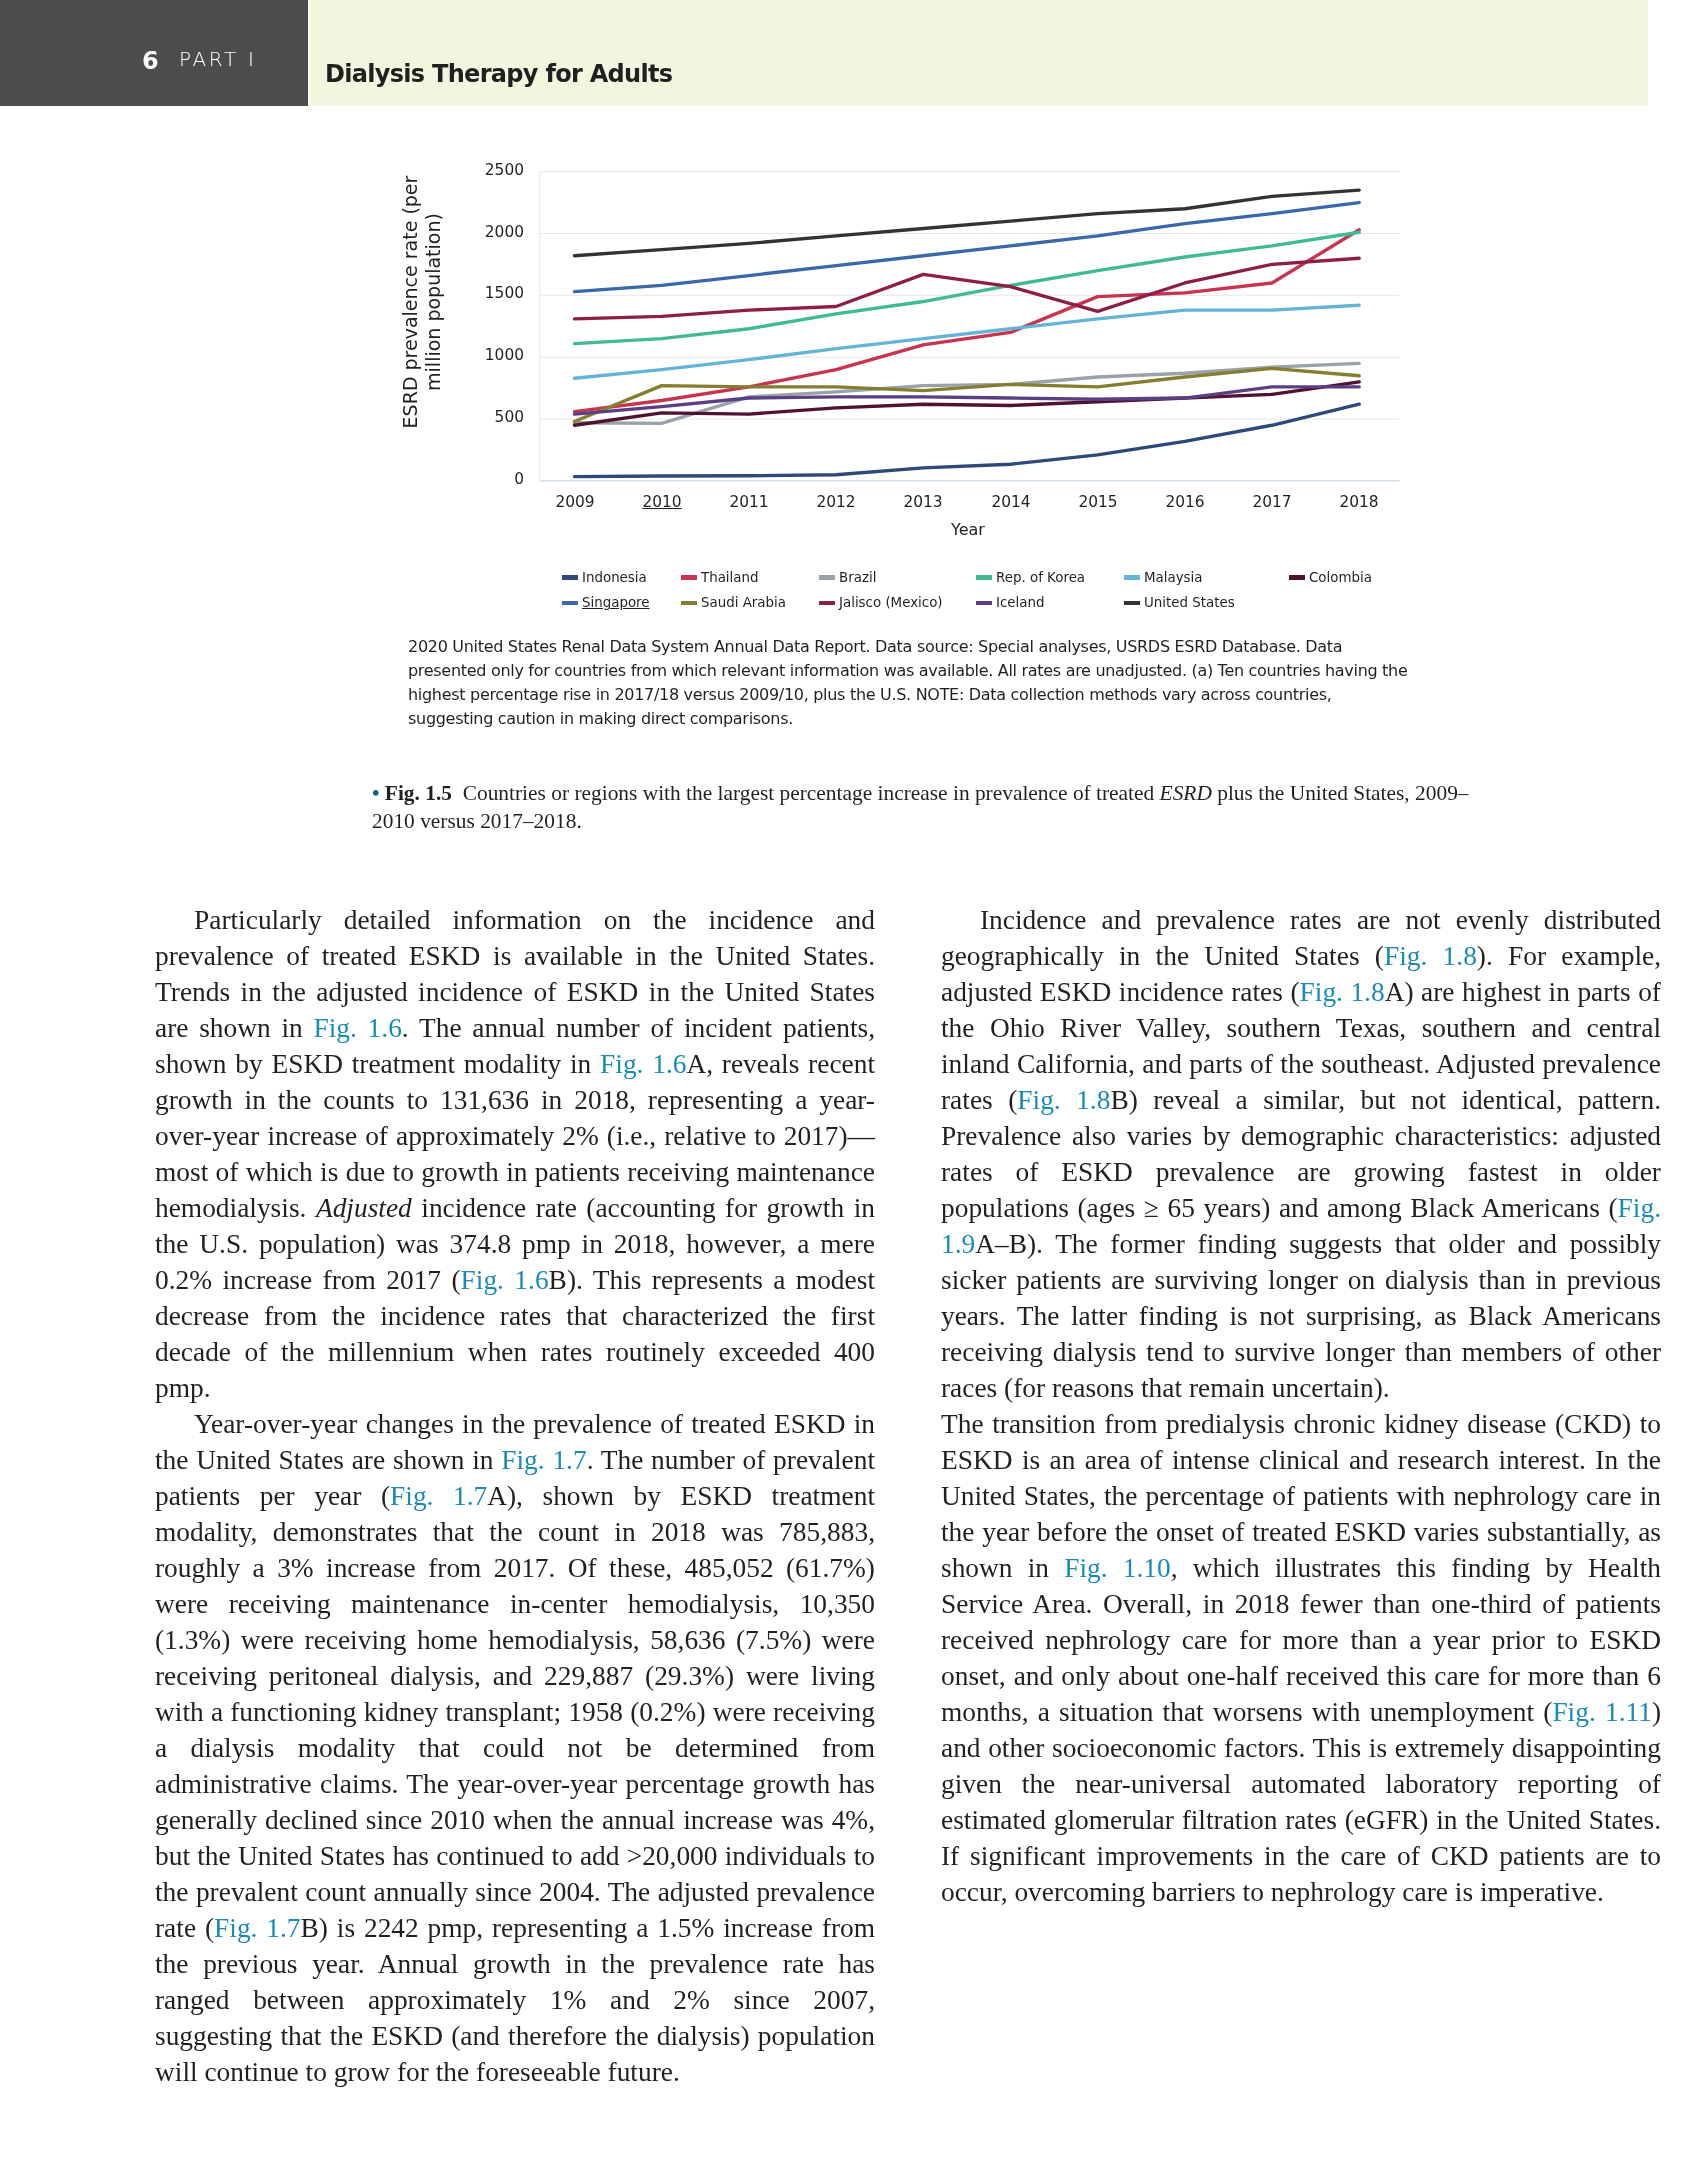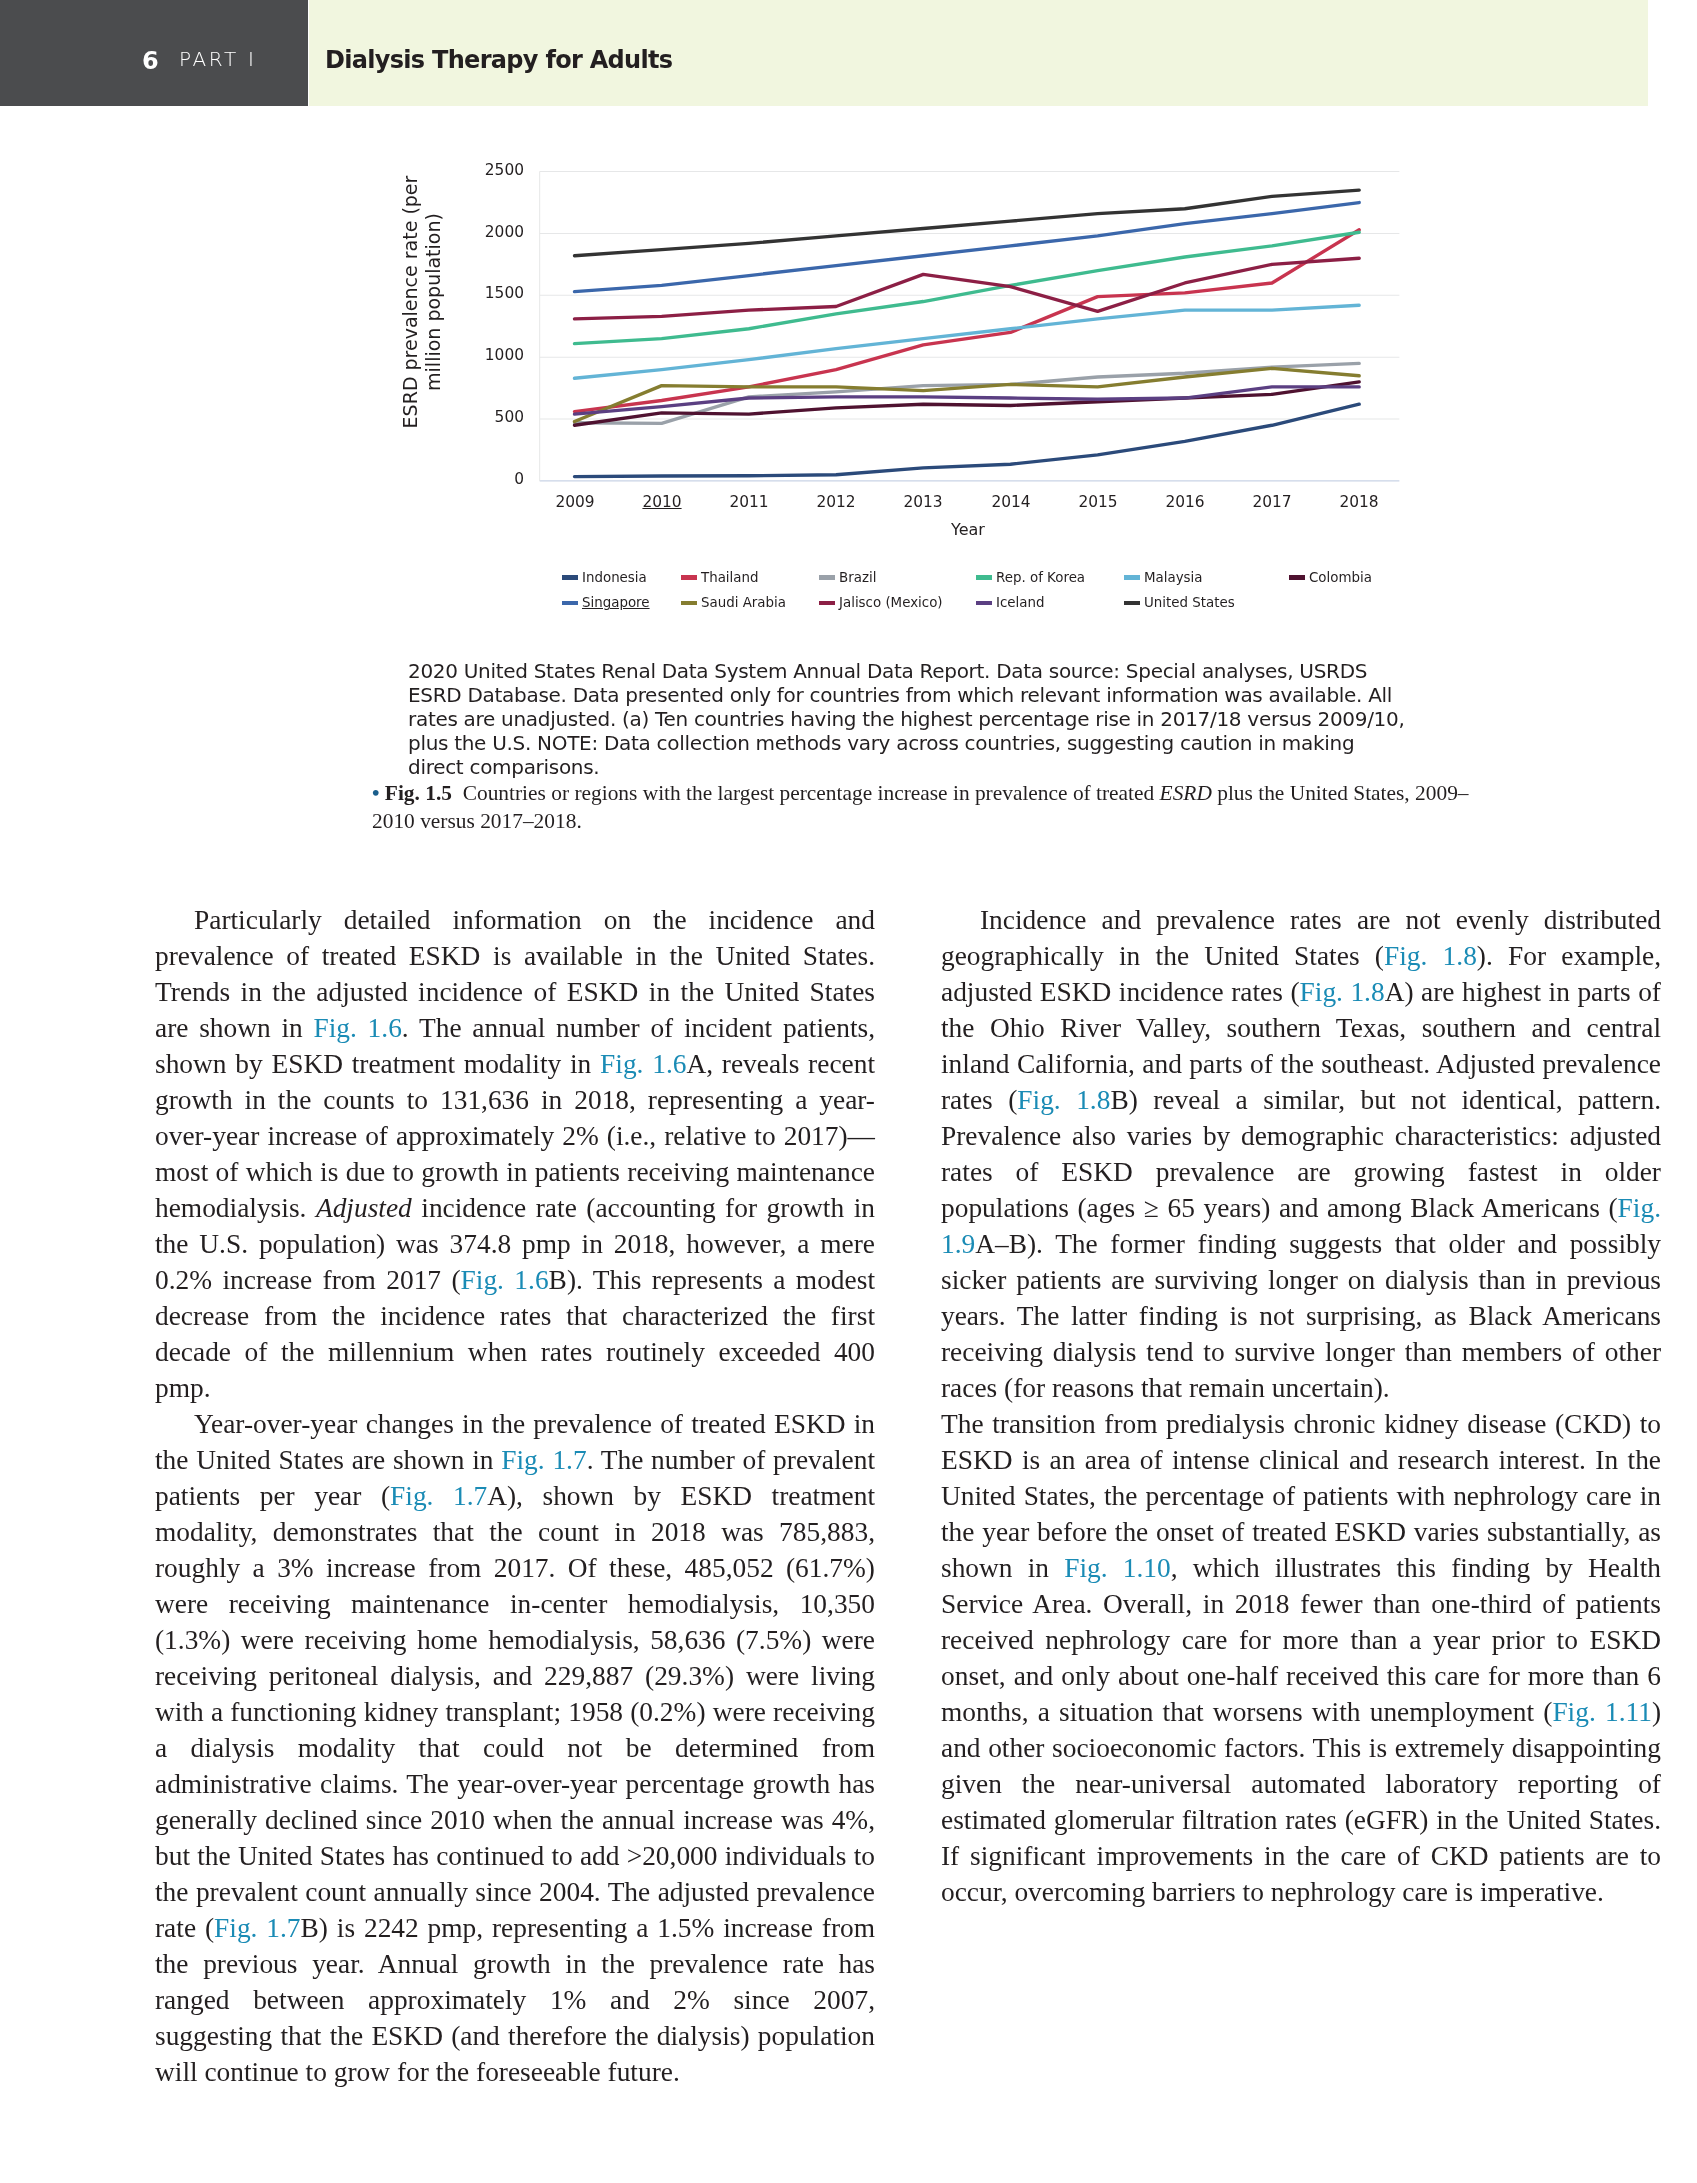--- a/index.html
+++ b/index.html
@@ -3,34 +3,34 @@
 <meta charset="utf-8">
 <style>
   html, body { margin: 0; padding: 0; background: #ffffff; }
   body { width: 1698px; height: 2183px; position: relative; overflow: hidden; font-family: "Liberation Serif", serif; color: #231f20; }
 
   
   .hdr-dark { position: absolute; left: 0; top: 0; width: 308px; height: 106px; background: #4b4c4e; }
   .hdr-light { position: absolute; left: 309px; top: 0; width: 1339px; height: 106px; background: #f1f6df; }
   .hdr-pagenum { position: absolute; left: 142px; top: 47px; font-family: "DejaVu Sans", sans-serif; font-weight: bold; font-size: 24px; color: #ffffff; }
   .hdr-part { position: absolute; left: 179px; top: 47px; font-family: "DejaVu Sans", sans-serif; font-weight: 200; font-size: 20px; letter-spacing: 2.7px; color: #ffffff; }
-  .hdr-title { position: absolute; left: 325px; top: 46px; font-family: "DejaVu Sans", sans-serif; font-weight: bold; font-size: 24px; color: #231f20; letter-spacing: -0.7px; }
+  .hdr-title { position: absolute; left: 325px; top: 60px; font-family: "DejaVu Sans", sans-serif; font-weight: bold; font-size: 24px; color: #231f20; letter-spacing: -0.7px; }
   .ylabel { position: absolute; left: 375px; top: 154px; width: 94px; height: 295px; }
   .ylabel-inner { position: absolute; left: 50%; top: 50%; transform: translate(-50%, -50%) rotate(-90deg); width: 295px; text-align: center; font-family: "DejaVu Sans", sans-serif; font-size: 19px; line-height: 23px; color: #231f20; }
   .ytick { position: absolute; width: 54px; text-align: right; font-family: "DejaVu Sans", sans-serif; font-size: 15.4px; color: #231f20; }
   .xtick { position: absolute; width: 54px; text-align: center; font-family: "DejaVu Sans", sans-serif; font-size: 15.4px; color: #231f20; }
   .xlabel { position: absolute; font-family: "DejaVu Sans", sans-serif; font-size: 16px; color: #231f20; }
 
   
   .legend { position: absolute; left: 562px; top: 570px; width: 870px; }
   .legend-item { position: absolute; font-family: "DejaVu Sans", sans-serif; font-size: 13.4px; color: #231f20; white-space: nowrap; display: flex; align-items: center; }
   .legend-swatch { display: inline-block; width: 16px; height: 4.7px; margin-right: 4px; }
 
   
-  .source { position: absolute; left: 408px; top: 659px; width: 1004px; font-family: "DejaVu Sans", sans-serif; font-size: 20px; line-height: 24px; color: #231f20; letter-spacing: -0.3px; }
+  .source { position: absolute; left: 408px; top: 635px; width: 1004px; font-family: "DejaVu Sans", sans-serif; font-size: 16px; line-height: 24px; color: #231f20; letter-spacing: -0.3px; }
   .fig-caption { position: absolute; left: 372px; top: 779px; width: 1098px; font-family: Liberation Serif, serif; font-size: 21.4px; line-height: 28px; color: #231f20; }
   .fig-bullet { color: #1a5e8c; font-weight: bold; }
   .fig-num { font-weight: bold; }
 
   
   .col { position: absolute; top: 902px; width: 720px; font-family: "Liberation Serif", serif; font-size: 27.4px; line-height: 36px; color: #231f20; text-align: justify; }
   .col-left { left: 155px; }
   .col-right { left: 941px; }
   .col p { margin: 0; text-indent: 39px; }
   .col p.noindent { text-indent: 0; }

